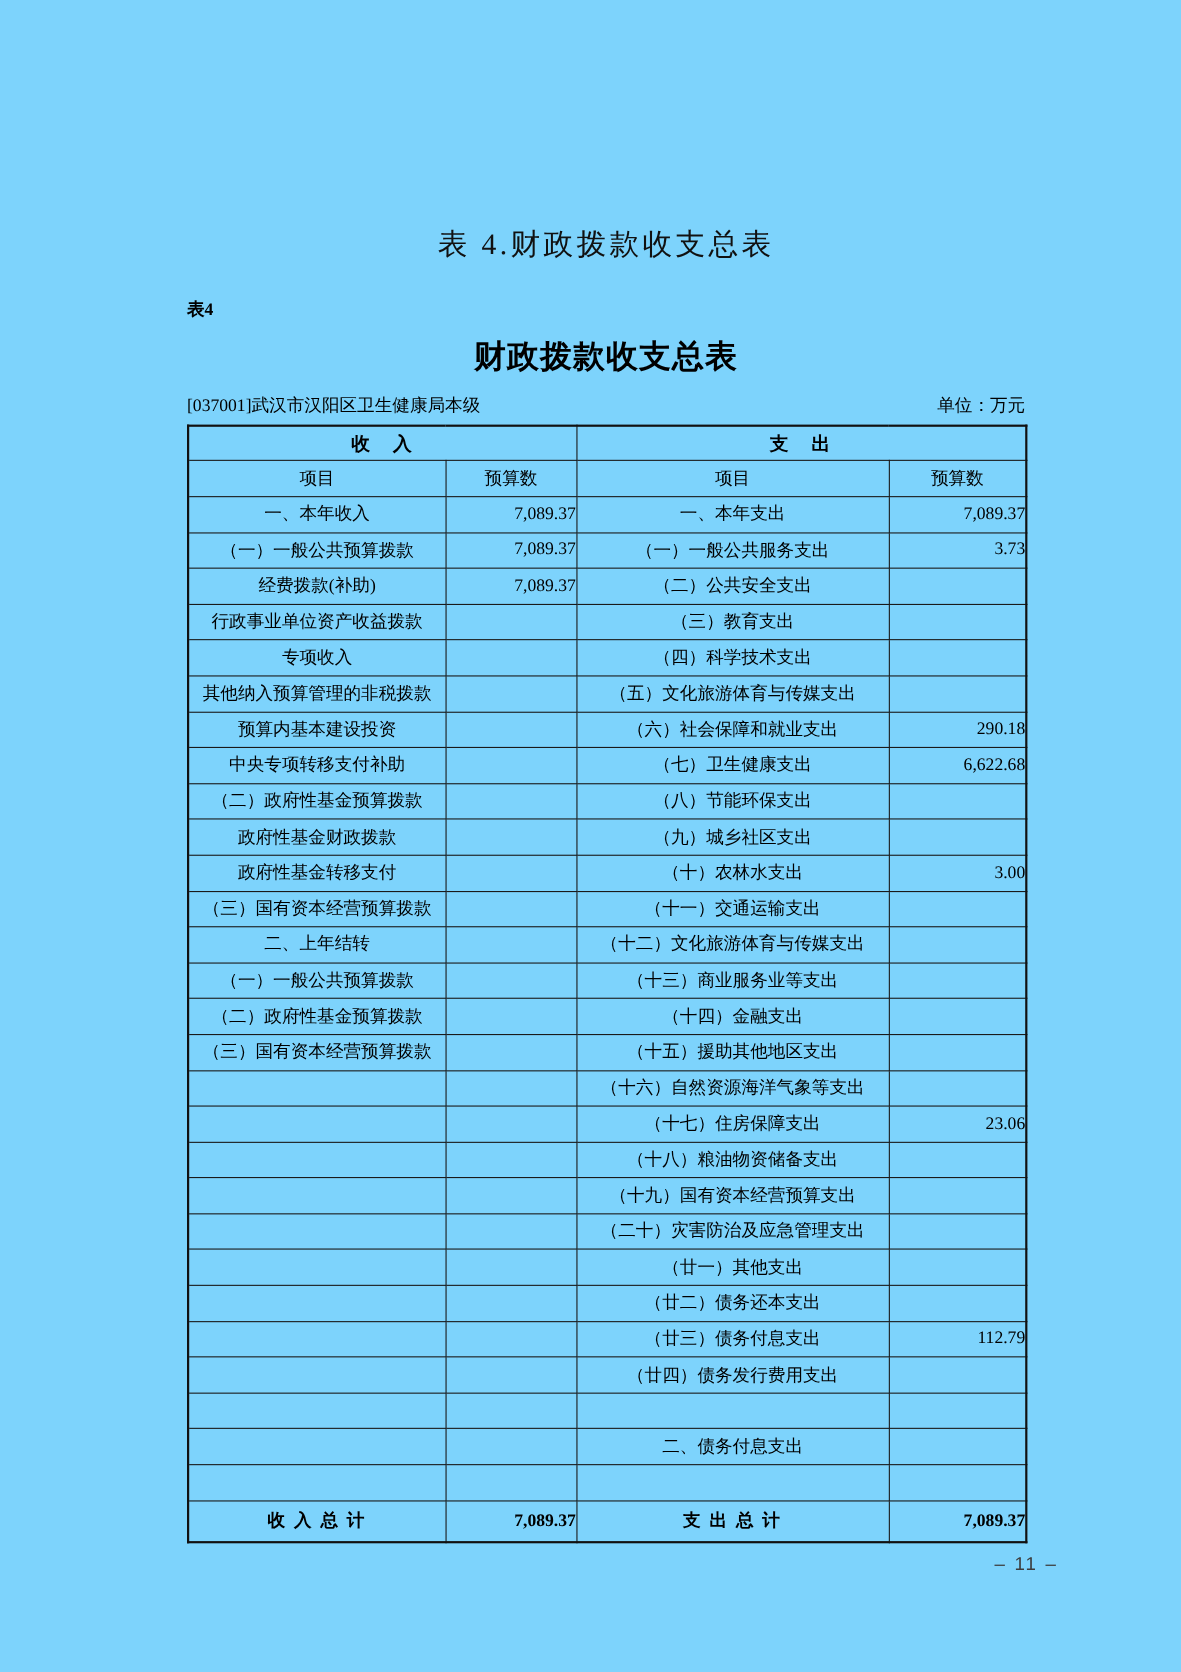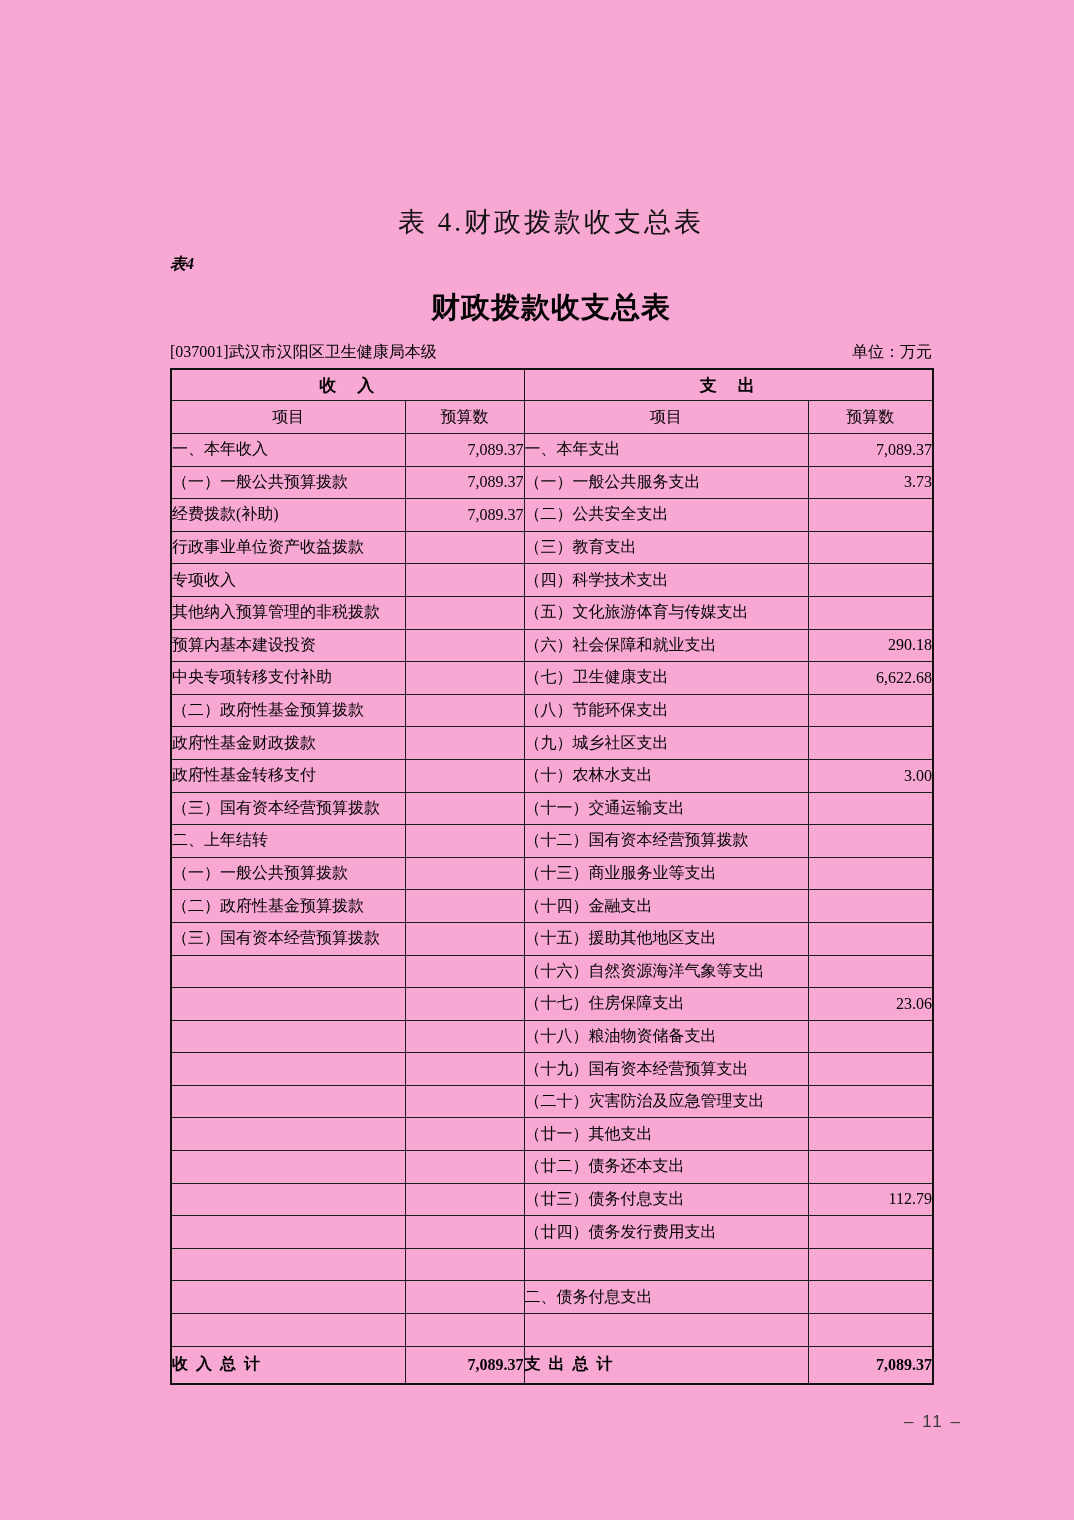--- a/index.html
+++ b/index.html
@@ -1,45 +1,44 @@
 <!DOCTYPE html>
 <html><head>
 <meta charset="utf-8">
 <style>
   html, body { margin: 0; padding: 0; background: #888; }
   .page {
     position: relative;
     width: 1074px;
     height: 1520px;
     margin: 0 auto;
-    background: #f9a8d4;
+    background: #7dd3fc;
     color: #000;
     font-family: "Liberation Serif", "DejaVu Serif", serif;
     overflow: hidden;
   }
   .content {
     position: absolute;
     left: 170px;
     top: 204px;
     width: 762px;
   }
   .doc-title {
     text-align: center;
     font-size: 27px;
     font-weight: 400;
     letter-spacing: 3px;
     line-height: 36px;
     color: #111;
   }
   .table-tag {
-    margin-top: 14px;
+    margin-top: 32px;
     font-size: 16px;
     font-weight: bold;
     line-height: 20px;
-    font-style: italic;
   }
   .main-title {
     margin-top: 14px;
     text-align: center;
     font-family: "Liberation Sans", "DejaVu Sans", sans-serif;
     font-size: 29px;
     font-weight: 700;
     letter-spacing: 1px;
     line-height: 38px;
   }
@@ -73,21 +72,21 @@
     text-align: center;
     letter-spacing: 2px;
   }
   tr.col-header th {
     height: 32px;
     font-size: 16px;
     font-weight: normal;
     text-align: center;
   }
   tbody td { height: 31.6px; font-weight: 400; }
-  td.item, th.item { text-align: left; padding-left: 6px; }
+  td.item, th.item { text-align: center; padding-left: 6px; }
   td.val, th.val { text-align: right; padding-right: 7px; }
   tfoot td {
     height: 36px;
     font-weight: bold;
     border-top: 2.2px solid #111;
   }
   tfoot td.item { letter-spacing: 2px; }
   .page-number {
     position: absolute;
     top: 1412px;
@@ -203,21 +202,21 @@
           </tr>
           <tr>
             <td class="item">（三）国有资本经营预算拨款</td>
             <td class="val"></td>
             <td class="item">（十一）交通运输支出</td>
             <td class="val"></td>
           </tr>
           <tr>
             <td class="item">二、上年结转</td>
             <td class="val"></td>
-            <td class="item">（十二）国有资本经营预算拨款</td>
+            <td class="item">（十二）文化旅游体育与传媒支出</td>
             <td class="val"></td>
           </tr>
           <tr>
             <td class="item">（一）一般公共预算拨款</td>
             <td class="val"></td>
             <td class="item">（十三）商业服务业等支出</td>
             <td class="val"></td>
           </tr>
           <tr>
             <td class="item">（二）政府性基金预算拨款</td>

